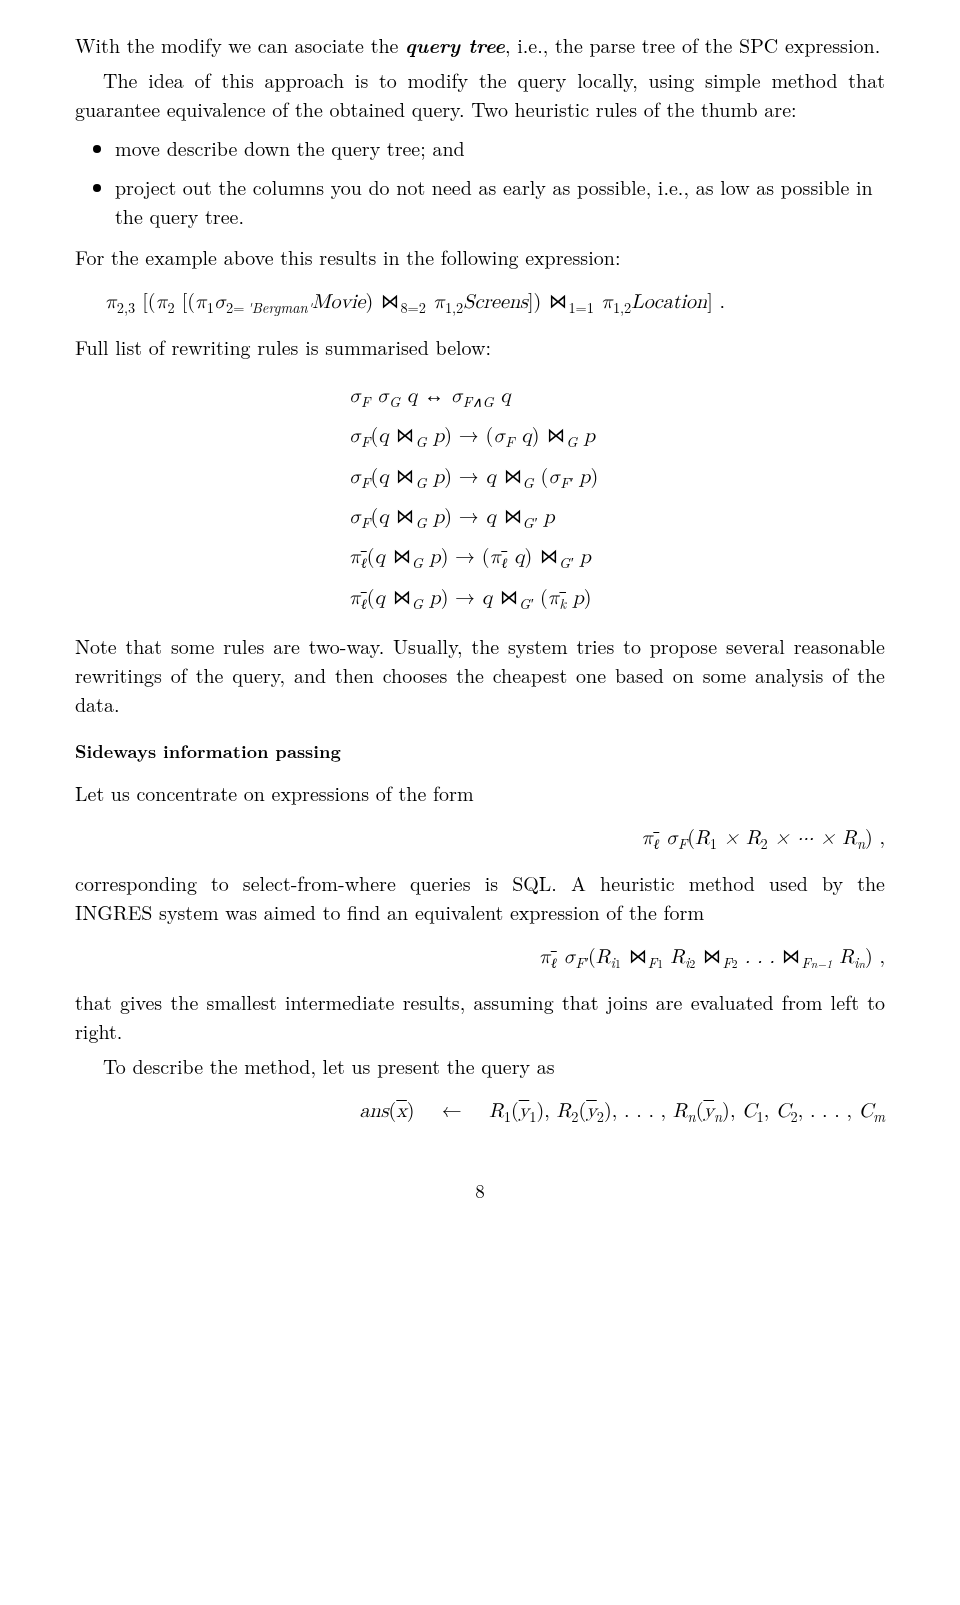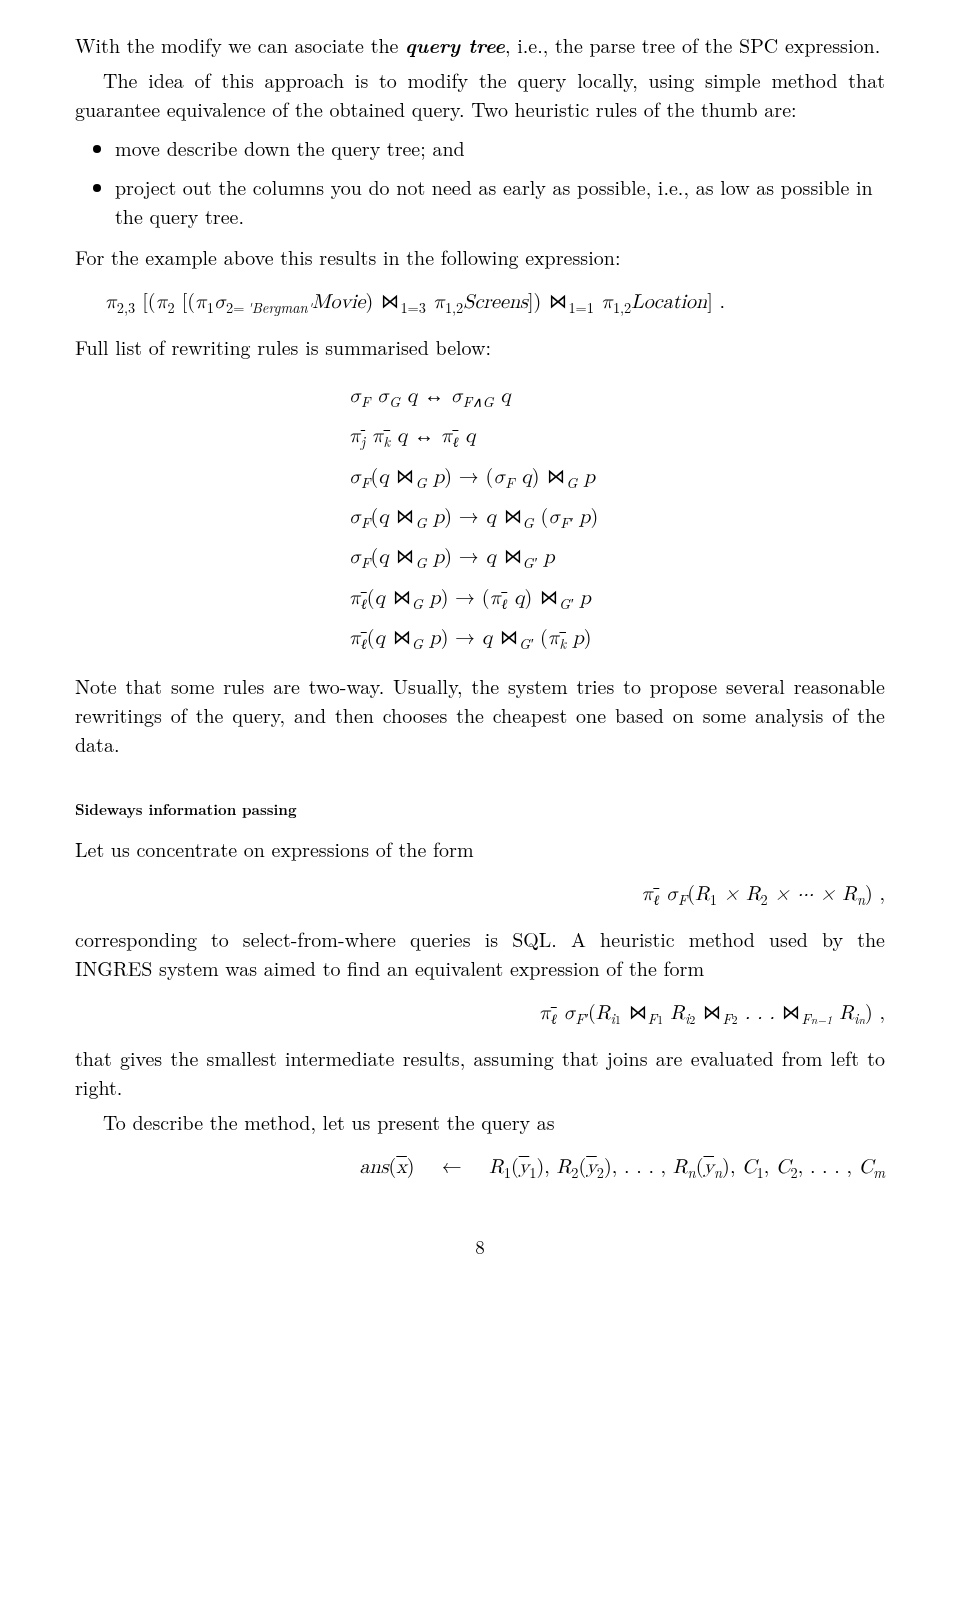--- a/index.html
+++ b/index.html
@@ -57,22 +57,22 @@
   .subsub {
     font-size: 0.58em;
     vertical-align: sub;
     font-style: italic;
   }
   .upright {
     font-style: normal;
   }
   .heading {
     font-weight: bold;
-    margin: 40px 0 14px 0;
-    font-size: 15px;
+    margin: 20px 0 14px 0;
+    font-size: 18px;
   }
   .bowtie {
     font-style: normal;
     display: inline-block;
     transform: scaleX(0.9);
   }
   .pagenum {
     text-align: center;
     margin-top: 50px;
     font-size: 19px;
@@ -98,31 +98,30 @@
   <li>move describe down the query tree; and</li>
   <li>project out the columns you do not need as early as possible, i.e., as low as possible in the query tree.</li>
 </ul>
 
 <p>For the example above this results in the following expression:</p>
 
 <div class="math-block" style="text-align:left;padding-left:30px;">
   <span class="math">π</span><span class="sub upright">2,3</span>
   <span class="upright"> [(</span><span class="math">π</span><span class="sub upright">2</span>
   <span class="upright"> [(</span><span class="math">π</span><span class="sub upright">1</span><span class="math">σ</span><span class="sub upright">2=</span><span class="sub"> 'Bergman'</span><span class="math">Movie</span><span class="upright">)</span>
-  <span class="bowtie">⋈</span><span class="sub upright">1=3</span>
+  <span class="bowtie">⋈</span><span class="sub upright">8=2</span>
   <span class="math"> π</span><span class="sub upright">1,2</span><span class="math">Screens</span><span class="upright">])</span>
   <span class="bowtie">⋈</span><span class="sub upright">1=1</span>
   <span class="math"> π</span><span class="sub upright">1,2</span><span class="math">Location</span><span class="upright">] .</span>
 </div>
 
 <p>Full list of rewriting rules is summarised below:</p>
 
 <div class="rules-block">
   <span class="row"><span class="math">σ</span><span class="sub">F</span><span class="math"> σ</span><span class="sub">G</span><span class="math"> q </span><span class="arrow">↔</span><span class="math"> σ</span><span class="sub">F∧G</span><span class="math"> q</span></span>
-  <span class="row"><span class="math">π</span><span class="sub bar">j</span><span class="math"> π</span><span class="sub bar">k</span><span class="math"> q </span><span class="arrow">↔</span><span class="math"> π</span><span class="sub bar">ℓ</span><span class="math"> q</span></span>
   <span class="row"><span class="math">σ</span><span class="sub">F</span><span class="upright">(</span><span class="math">q </span><span class="bowtie">⋈</span><span class="sub">G</span><span class="math"> p</span><span class="upright">)</span><span class="arrow"> → </span><span class="upright">(</span><span class="math">σ</span><span class="sub">F</span><span class="math"> q</span><span class="upright">)</span><span class="math"> </span><span class="bowtie">⋈</span><span class="sub">G</span><span class="math"> p</span></span>
   <span class="row"><span class="math">σ</span><span class="sub">F</span><span class="upright">(</span><span class="math">q </span><span class="bowtie">⋈</span><span class="sub">G</span><span class="math"> p</span><span class="upright">)</span><span class="arrow"> → </span><span class="math">q </span><span class="bowtie">⋈</span><span class="sub">G</span><span class="math"> </span><span class="upright">(</span><span class="math">σ</span><span class="sub">F′</span><span class="math"> p</span><span class="upright">)</span></span>
   <span class="row"><span class="math">σ</span><span class="sub">F</span><span class="upright">(</span><span class="math">q </span><span class="bowtie">⋈</span><span class="sub">G</span><span class="math"> p</span><span class="upright">)</span><span class="arrow"> → </span><span class="math">q </span><span class="bowtie">⋈</span><span class="sub">G′</span><span class="math"> p</span></span>
   <span class="row"><span class="math">π</span><span class="sub bar">ℓ</span><span class="upright">(</span><span class="math">q </span><span class="bowtie">⋈</span><span class="sub">G</span><span class="math"> p</span><span class="upright">)</span><span class="arrow"> → </span><span class="upright">(</span><span class="math">π</span><span class="sub bar">ℓ</span><span class="math"> q</span><span class="upright">)</span><span class="math"> </span><span class="bowtie">⋈</span><span class="sub">G′</span><span class="math"> p</span></span>
   <span class="row"><span class="math">π</span><span class="sub bar">ℓ</span><span class="upright">(</span><span class="math">q </span><span class="bowtie">⋈</span><span class="sub">G</span><span class="math"> p</span><span class="upright">)</span><span class="arrow"> → </span><span class="math">q </span><span class="bowtie">⋈</span><span class="sub">G′</span><span class="math"> </span><span class="upright">(</span><span class="math">π</span><span class="sub bar">k</span><span class="math"> p</span><span class="upright">)</span></span>
 </div>
 
 <p>Note that some rules are two-way. Usually, the system tries to propose several reasonable rewritings of the query, and then chooses the cheapest one based on some analysis of the data.</p>
 
 <div class="heading">Sideways information passing</div>

